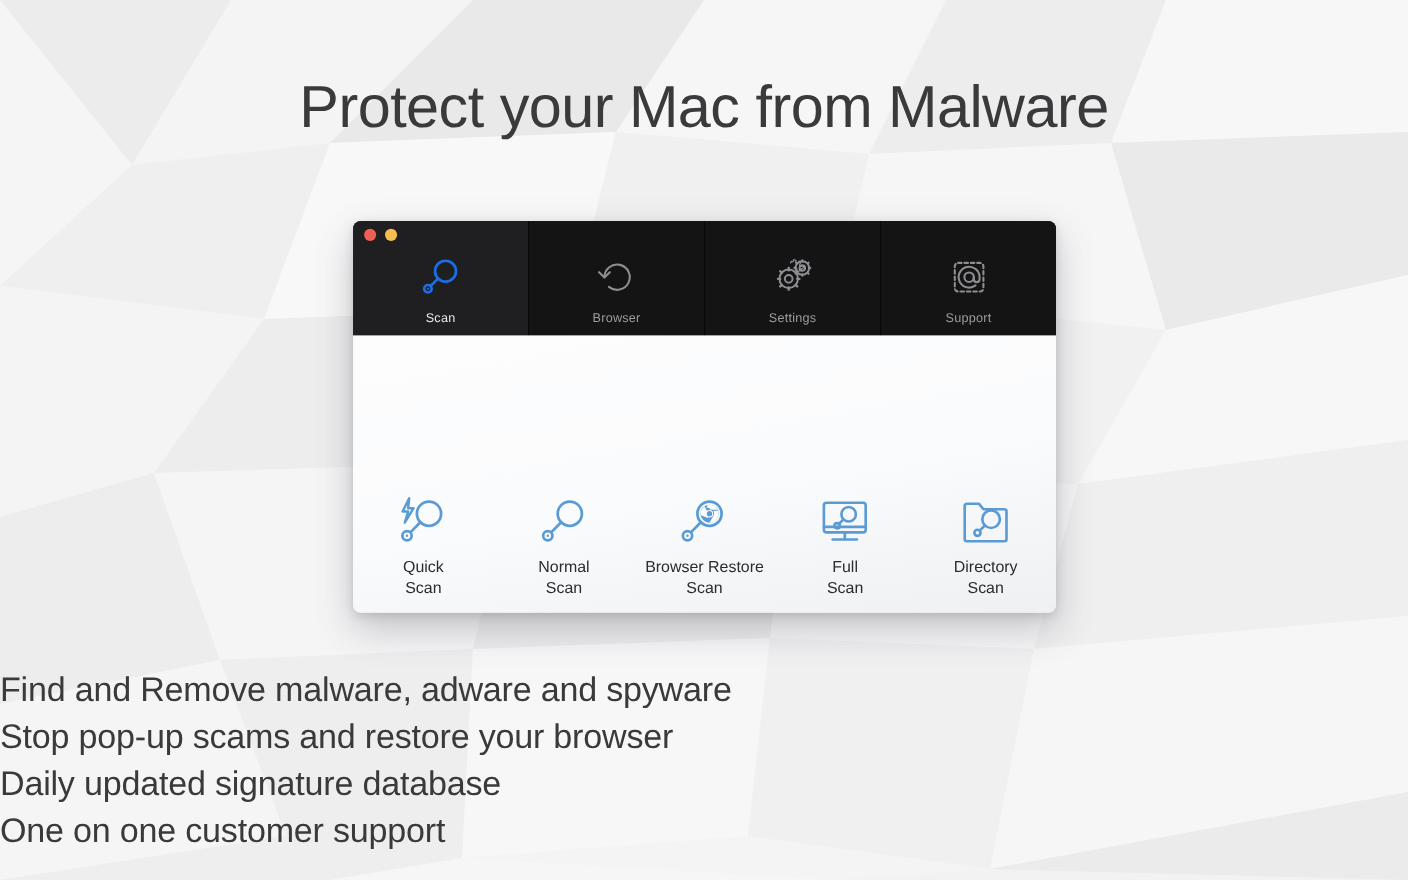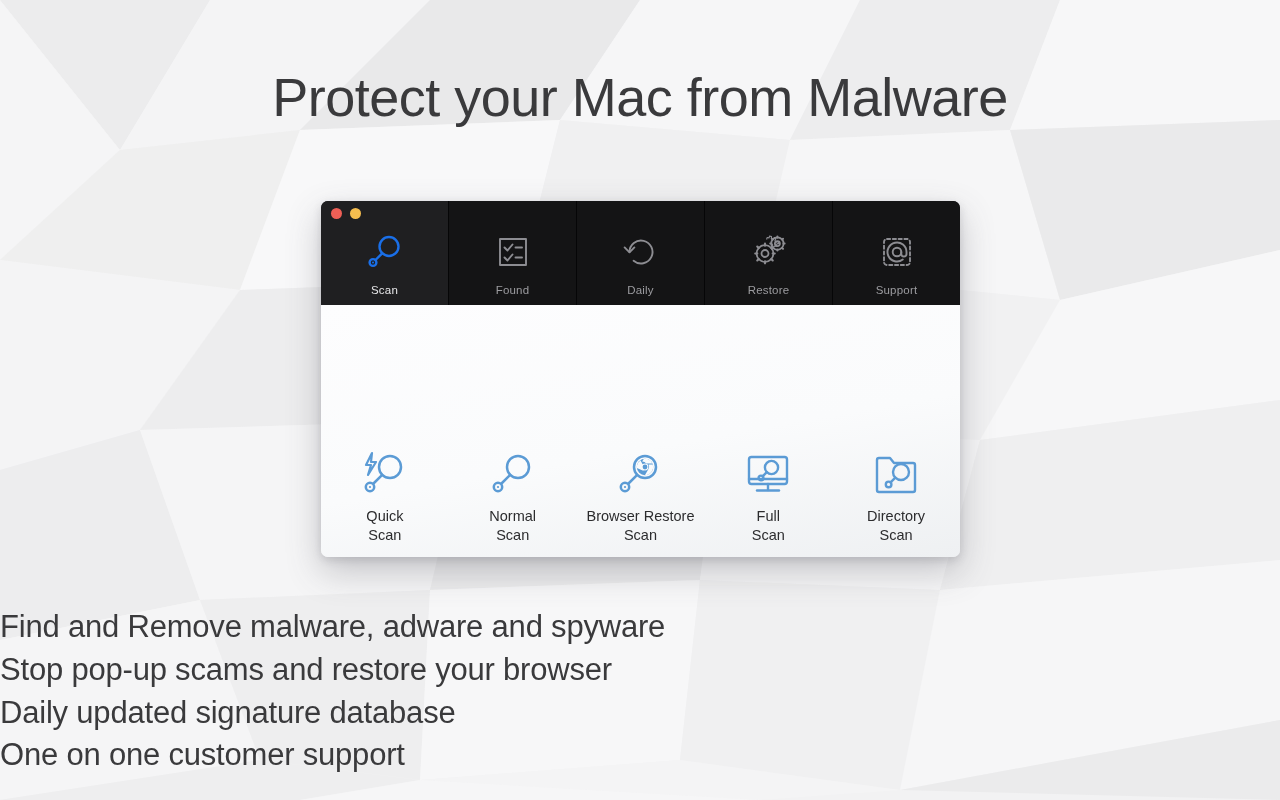--- a/index.html
+++ b/index.html
@@ -152,45 +152,31 @@
             <circle cx="25" cy="15.5" r="9.5"></circle>
             <line x1="18.2" y1="22.3" x2="11.5" y2="29"></line>
             <circle cx="9" cy="31.5" r="3.4"></circle>
             <circle cx="9" cy="31.5" r="1" fill="#1a6fe8" stroke="none"></circle>
           </g>
         </svg>
       </span>
       <span class="tab-label">Scan</span>
     </div>
 
-    <div class="tab">
-      <span class="tab-icon">
-        <svg width="40" height="40" viewBox="0 0 40 40">
-          <g fill="none" stroke="#8d8d92" stroke-width="1.9" stroke-linecap="round" stroke-linejoin="round">
-            <rect x="7" y="7" width="26" height="26"></rect>
-            <polyline points="11.5,15.5 14.5,18.5 19.5,12.5"></polyline>
-            <line x1="22.5" y1="15.5" x2="29" y2="15.5"></line>
-            <polyline points="11.5,25.5 14.5,28.5 19.5,22.5"></polyline>
-            <line x1="22.5" y1="25.5" x2="29" y2="25.5"></line>
-          </g>
-        </svg>
-      </span>
-      <span class="tab-label">Found</span>
-    </div>
 
     <div class="tab">
       <span class="tab-icon">
         <svg width="40" height="40" viewBox="0 0 40 40">
           <g fill="none" stroke="#8d8d92" stroke-width="1.9" stroke-linecap="round" stroke-linejoin="round">
             <path d="M8.5 20 A11.5 11.5 0 1 1 12.6 28.8"></path>
             <polyline points="3.6,15.4 8.5,20.3 13.4,15.4"></polyline>
           </g>
         </svg>
       </span>
-      <span class="tab-label">Daily</span>
+      <span class="tab-label">Browser</span>
     </div>
 
     <div class="tab">
       <span class="tab-icon">
         <svg width="42" height="42" viewBox="0 0 42 42">
           <g fill="none" stroke="#8d8d92" stroke-width="1.8" stroke-linejoin="round">
             <path d="M17.5 14.2l.9-3.2 3.1.6.9-3.1 3.1 1 -.2 3.2 3.1 1.1 1.6-2.8 2.5 2 -1.6 2.8 2 2.6 3-1.1 1 3.1 -3 1.1 -.2 3.3 -3.2-.2 -1.7 2.8 -2.6-1.9 1.1-3 -2.7-1.8" transform="translate(4,-4) scale(.62) translate(6,6)"></path>
               <circle cx="29.4" cy="12.6" r="6.2"></circle>
               <circle cx="29.4" cy="12.6" r="2.5"></circle>
               <g>
@@ -212,21 +198,21 @@
             <rect x="15.9" y="29.2" width="2.2" height="4.2" rx="1.1"></rect>
             <rect x="6.2" y="21.4" width="4.2" height="2.2" rx="1.1"></rect>
             <rect x="23.6" y="21.4" width="4.2" height="2.2" rx="1.1"></rect>
             <rect x="8.9" y="14.2" width="2.2" height="4.2" rx="1.1" transform="rotate(-45 10 16.3)"></rect>
             <rect x="22.9" y="26.6" width="2.2" height="4.2" rx="1.1" transform="rotate(-45 24 28.7)"></rect>
             <rect x="22.9" y="14.2" width="2.2" height="4.2" rx="1.1" transform="rotate(45 24 16.3)"></rect>
             <rect x="8.9" y="26.6" width="2.2" height="4.2" rx="1.1" transform="rotate(45 10 28.7)"></rect>
           </g>
         </svg>
       </span>
-      <span class="tab-label">Restore</span>
+      <span class="tab-label">Settings</span>
     </div>
 
     <div class="tab">
       <span class="tab-icon">
         <svg width="40" height="40" viewBox="0 0 40 40">
           <g fill="none" stroke="#8d8d92" stroke-width="1.9" stroke-linecap="round" stroke-linejoin="round">
             <rect x="7" y="7" width="26" height="26" rx="3" stroke-dasharray="3.2 2.6"></rect>
             <circle cx="20" cy="20" r="4.3"></circle>
             <path d="M24.3 20v1.9a2.6 2.6 0 0 0 5.2 0V20a9.5 9.5 0 1 0-3.7 7.5"></path>
           </g>

